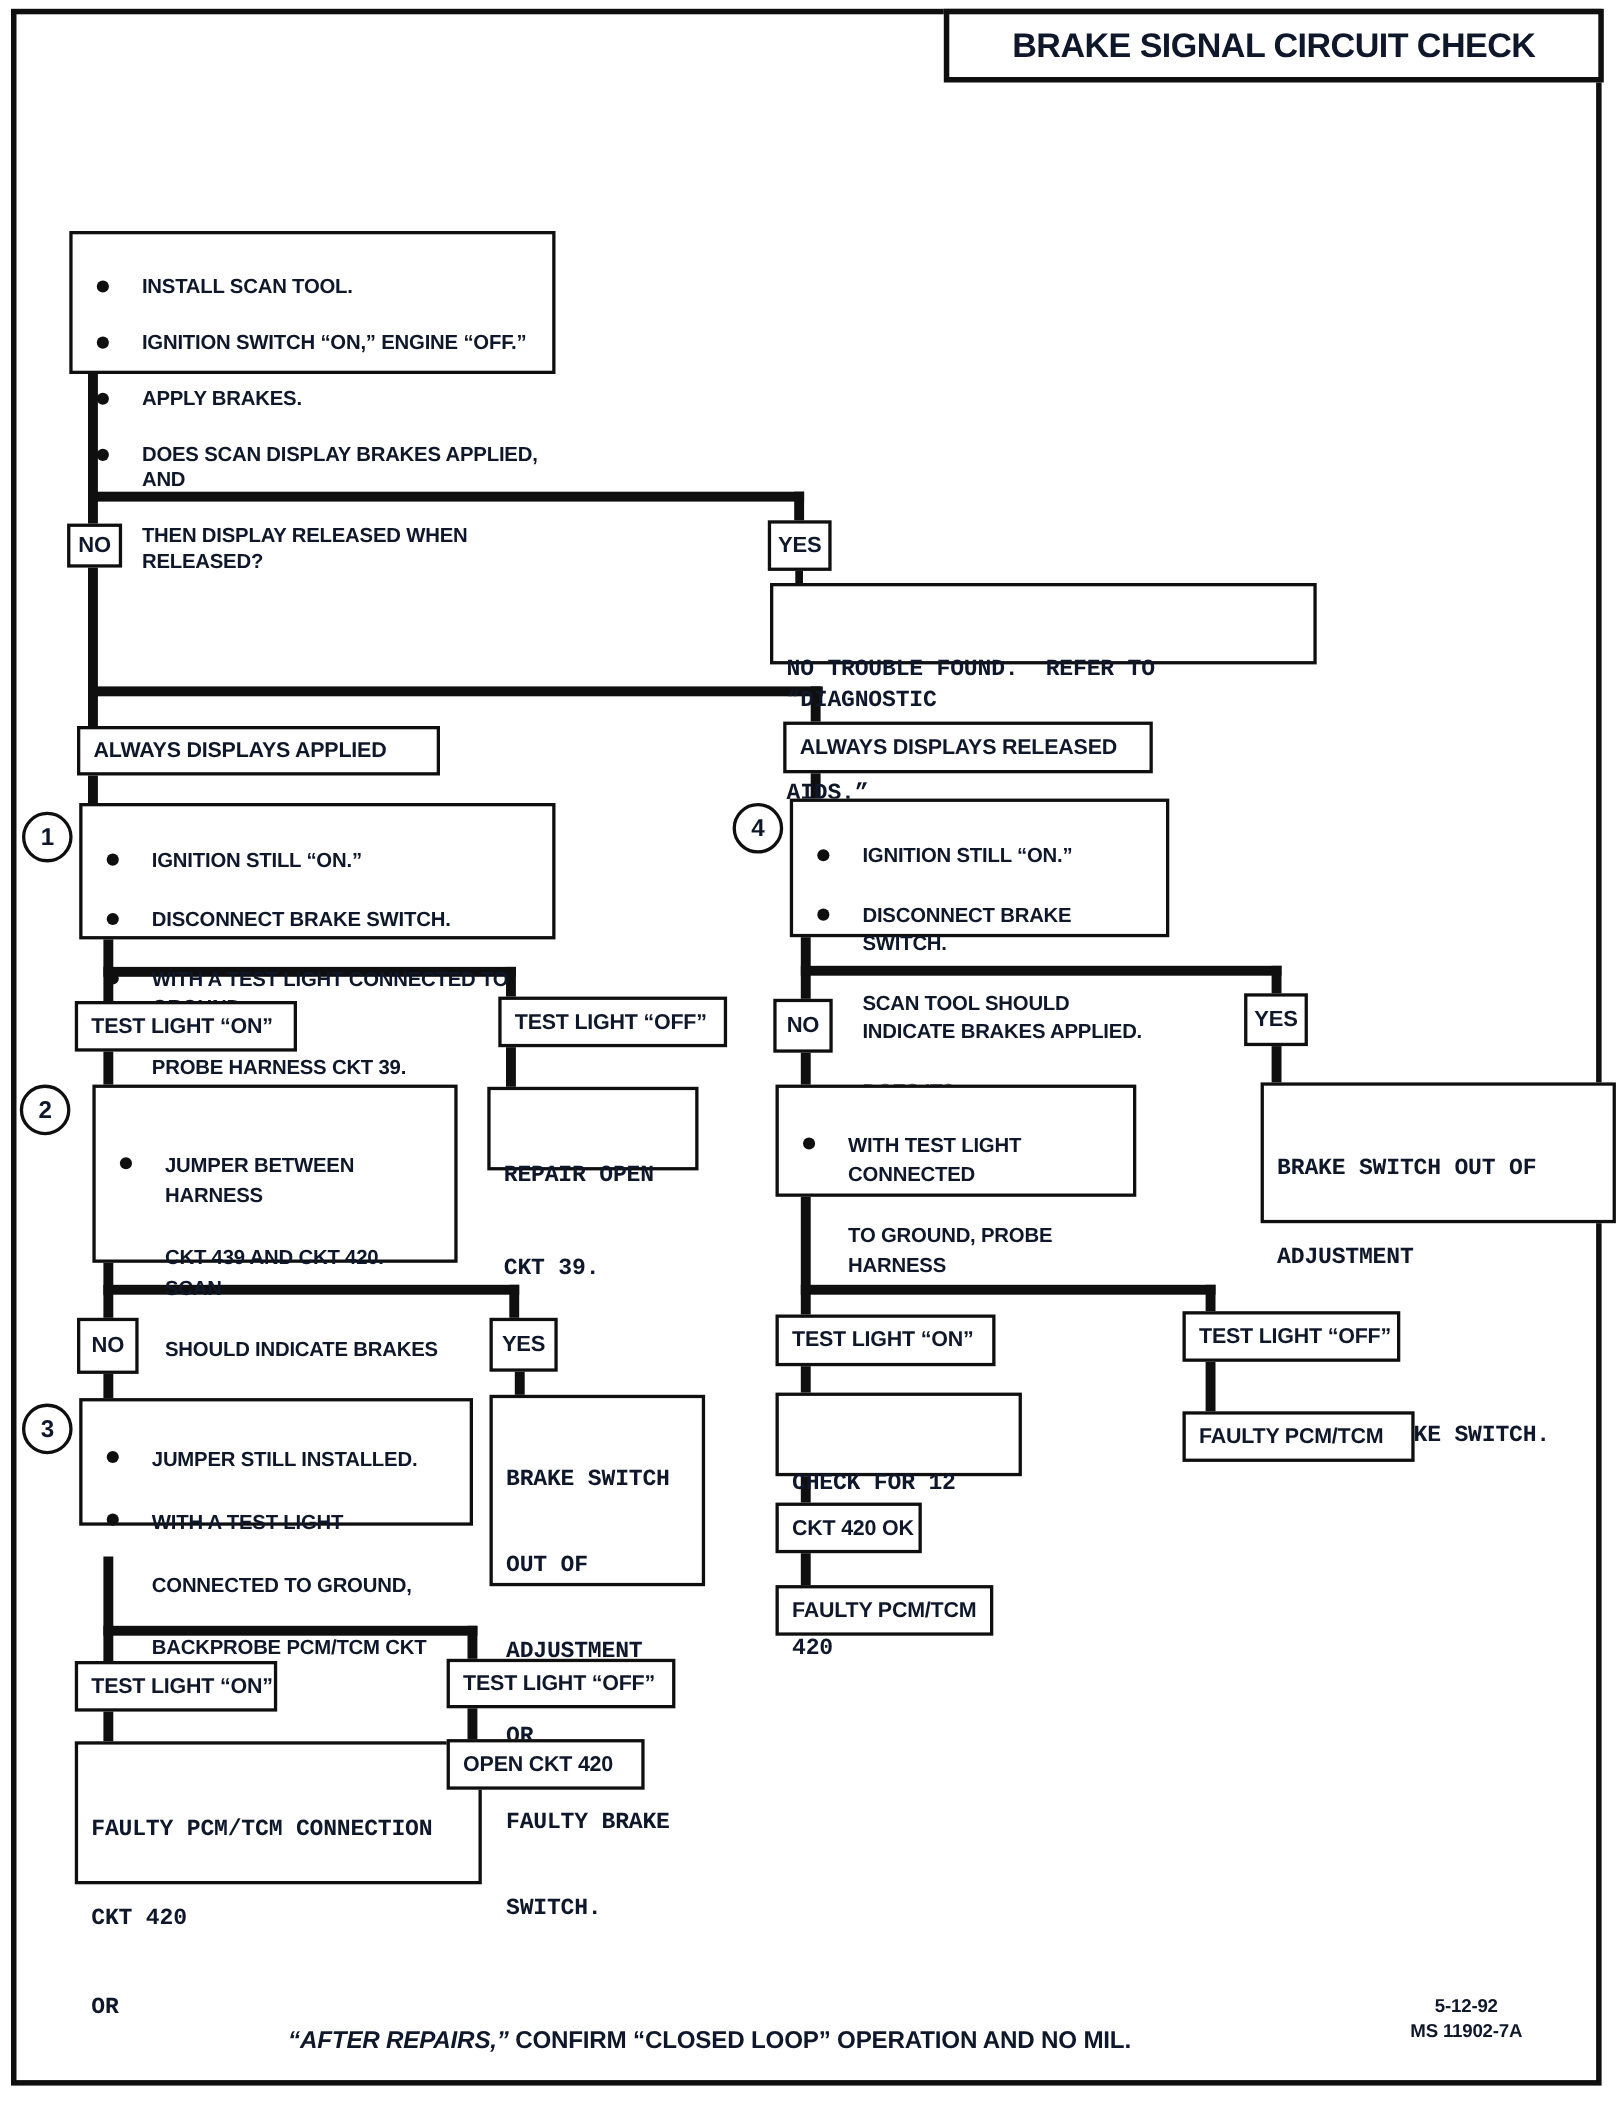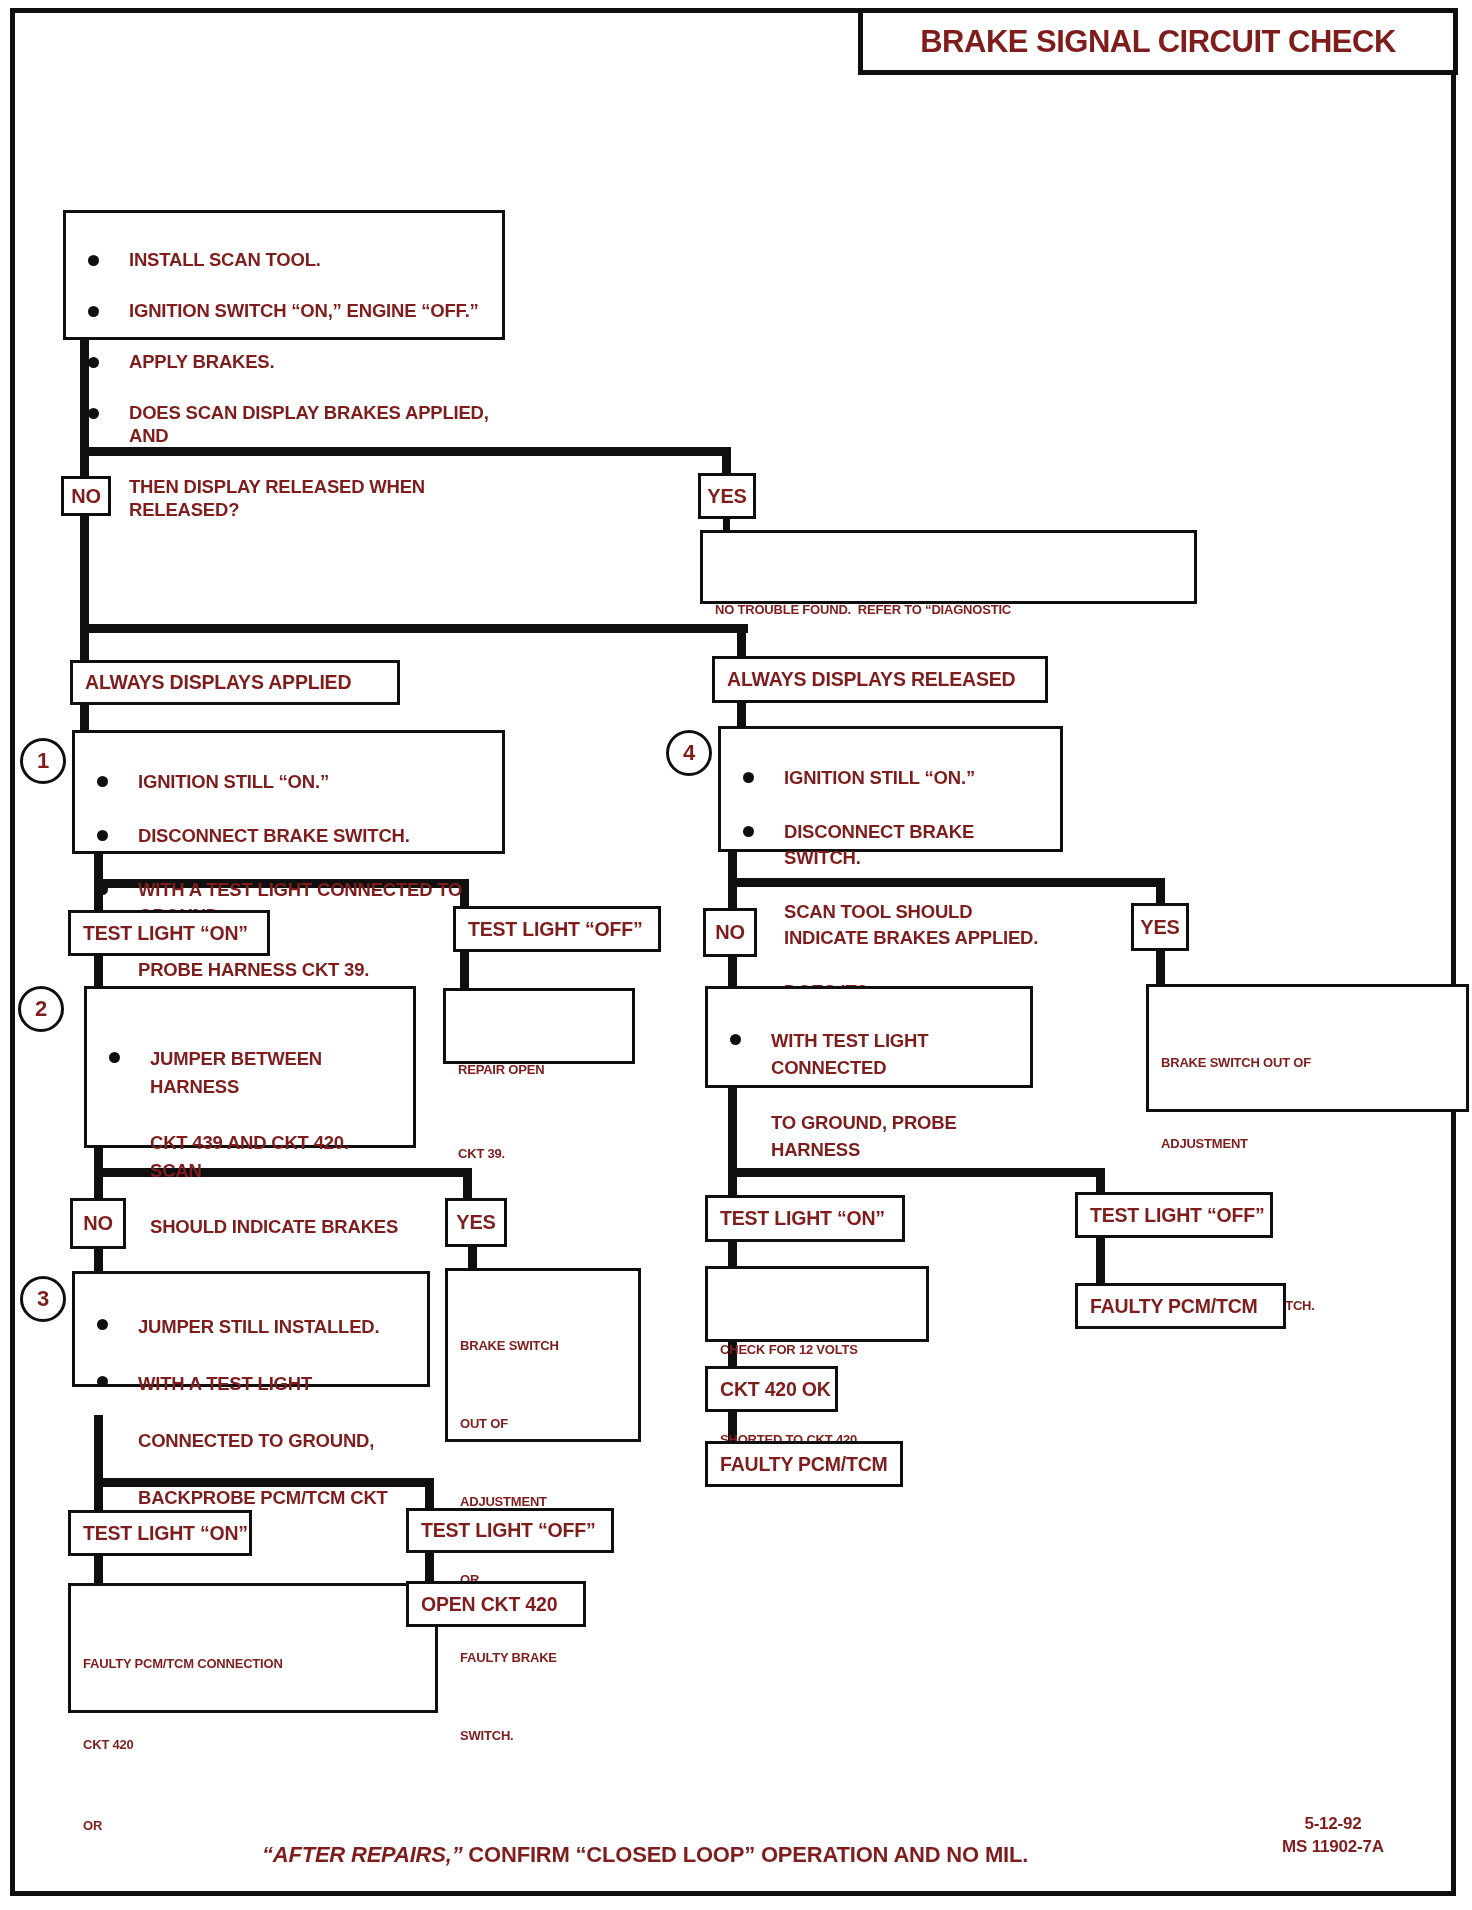--- a/index.html
+++ b/index.html
@@ -1,29 +1,29 @@
 <!DOCTYPE html>
 <html><head>
 <meta charset="utf-8">
 <style>
   html,body{margin:0;padding:0;background:#ffffff;}
   #page{position:relative;width:1472px;height:1910px;background:#fff;
-        font-family:"Liberation Sans","DejaVu Sans",sans-serif;color:#7f1d1d;
+        font-family:"Liberation Sans","DejaVu Sans",sans-serif;color:#0f172a;
         font-weight:bold;letter-spacing:-0.2px;overflow:hidden;}
   .frame{position:absolute;left:10px;top:8px;width:1446px;height:1888px;
          border:5px solid #0f0f0f;box-sizing:border-box;}
   .box{position:absolute;background:#fff;border:3px solid #0f0f0f;box-sizing:border-box;}
   .center{display:flex;align-items:center;justify-content:center;font-size:20px;text-align:center;}
   .lbl{display:flex;align-items:center;padding-left:12px;font-size:19.5px;white-space:pre;}
   .bl{font-size:18.5px;padding:8px 6px 4px 10px;}
   .li{display:flex;align-items:flex-start;white-space:pre-wrap;margin-top:28px;}
   .dot{width:11px;height:11px;border-radius:50%;background:#0f0f0f;flex:none;
        margin:7px 30px 0 12px;}
   .cont{padding-left:53px;}
-  .plain{font-size:13px;padding:7px 8px 4px 12px;white-space:pre-wrap;}
+  .plain{font-size:21px;padding:7px 8px 4px 12px;white-space:pre-wrap;font-family:Liberation Mono, monospace;}
   .v,.h{position:absolute;background:#0f0f0f;}
   .circle{position:absolute;width:46px;height:46px;border-radius:50%;background:#fff;
           border:3px solid #0f0f0f;box-sizing:border-box;display:flex;align-items:center;
           justify-content:center;font-size:22px;}
   .title{position:absolute;left:858px;top:8px;width:600px;height:67px;background:#fff;
          border:5px solid #0f0f0f;box-sizing:border-box;display:flex;align-items:center;
          justify-content:center;font-size:31px;letter-spacing:-0.5px;}
   .footnote{position:absolute;left:240px;top:1842px;width:810px;text-align:center;
             font-size:22px;white-space:pre;}
   .stamp{position:absolute;left:1248px;top:1812px;width:170px;text-align:center;

